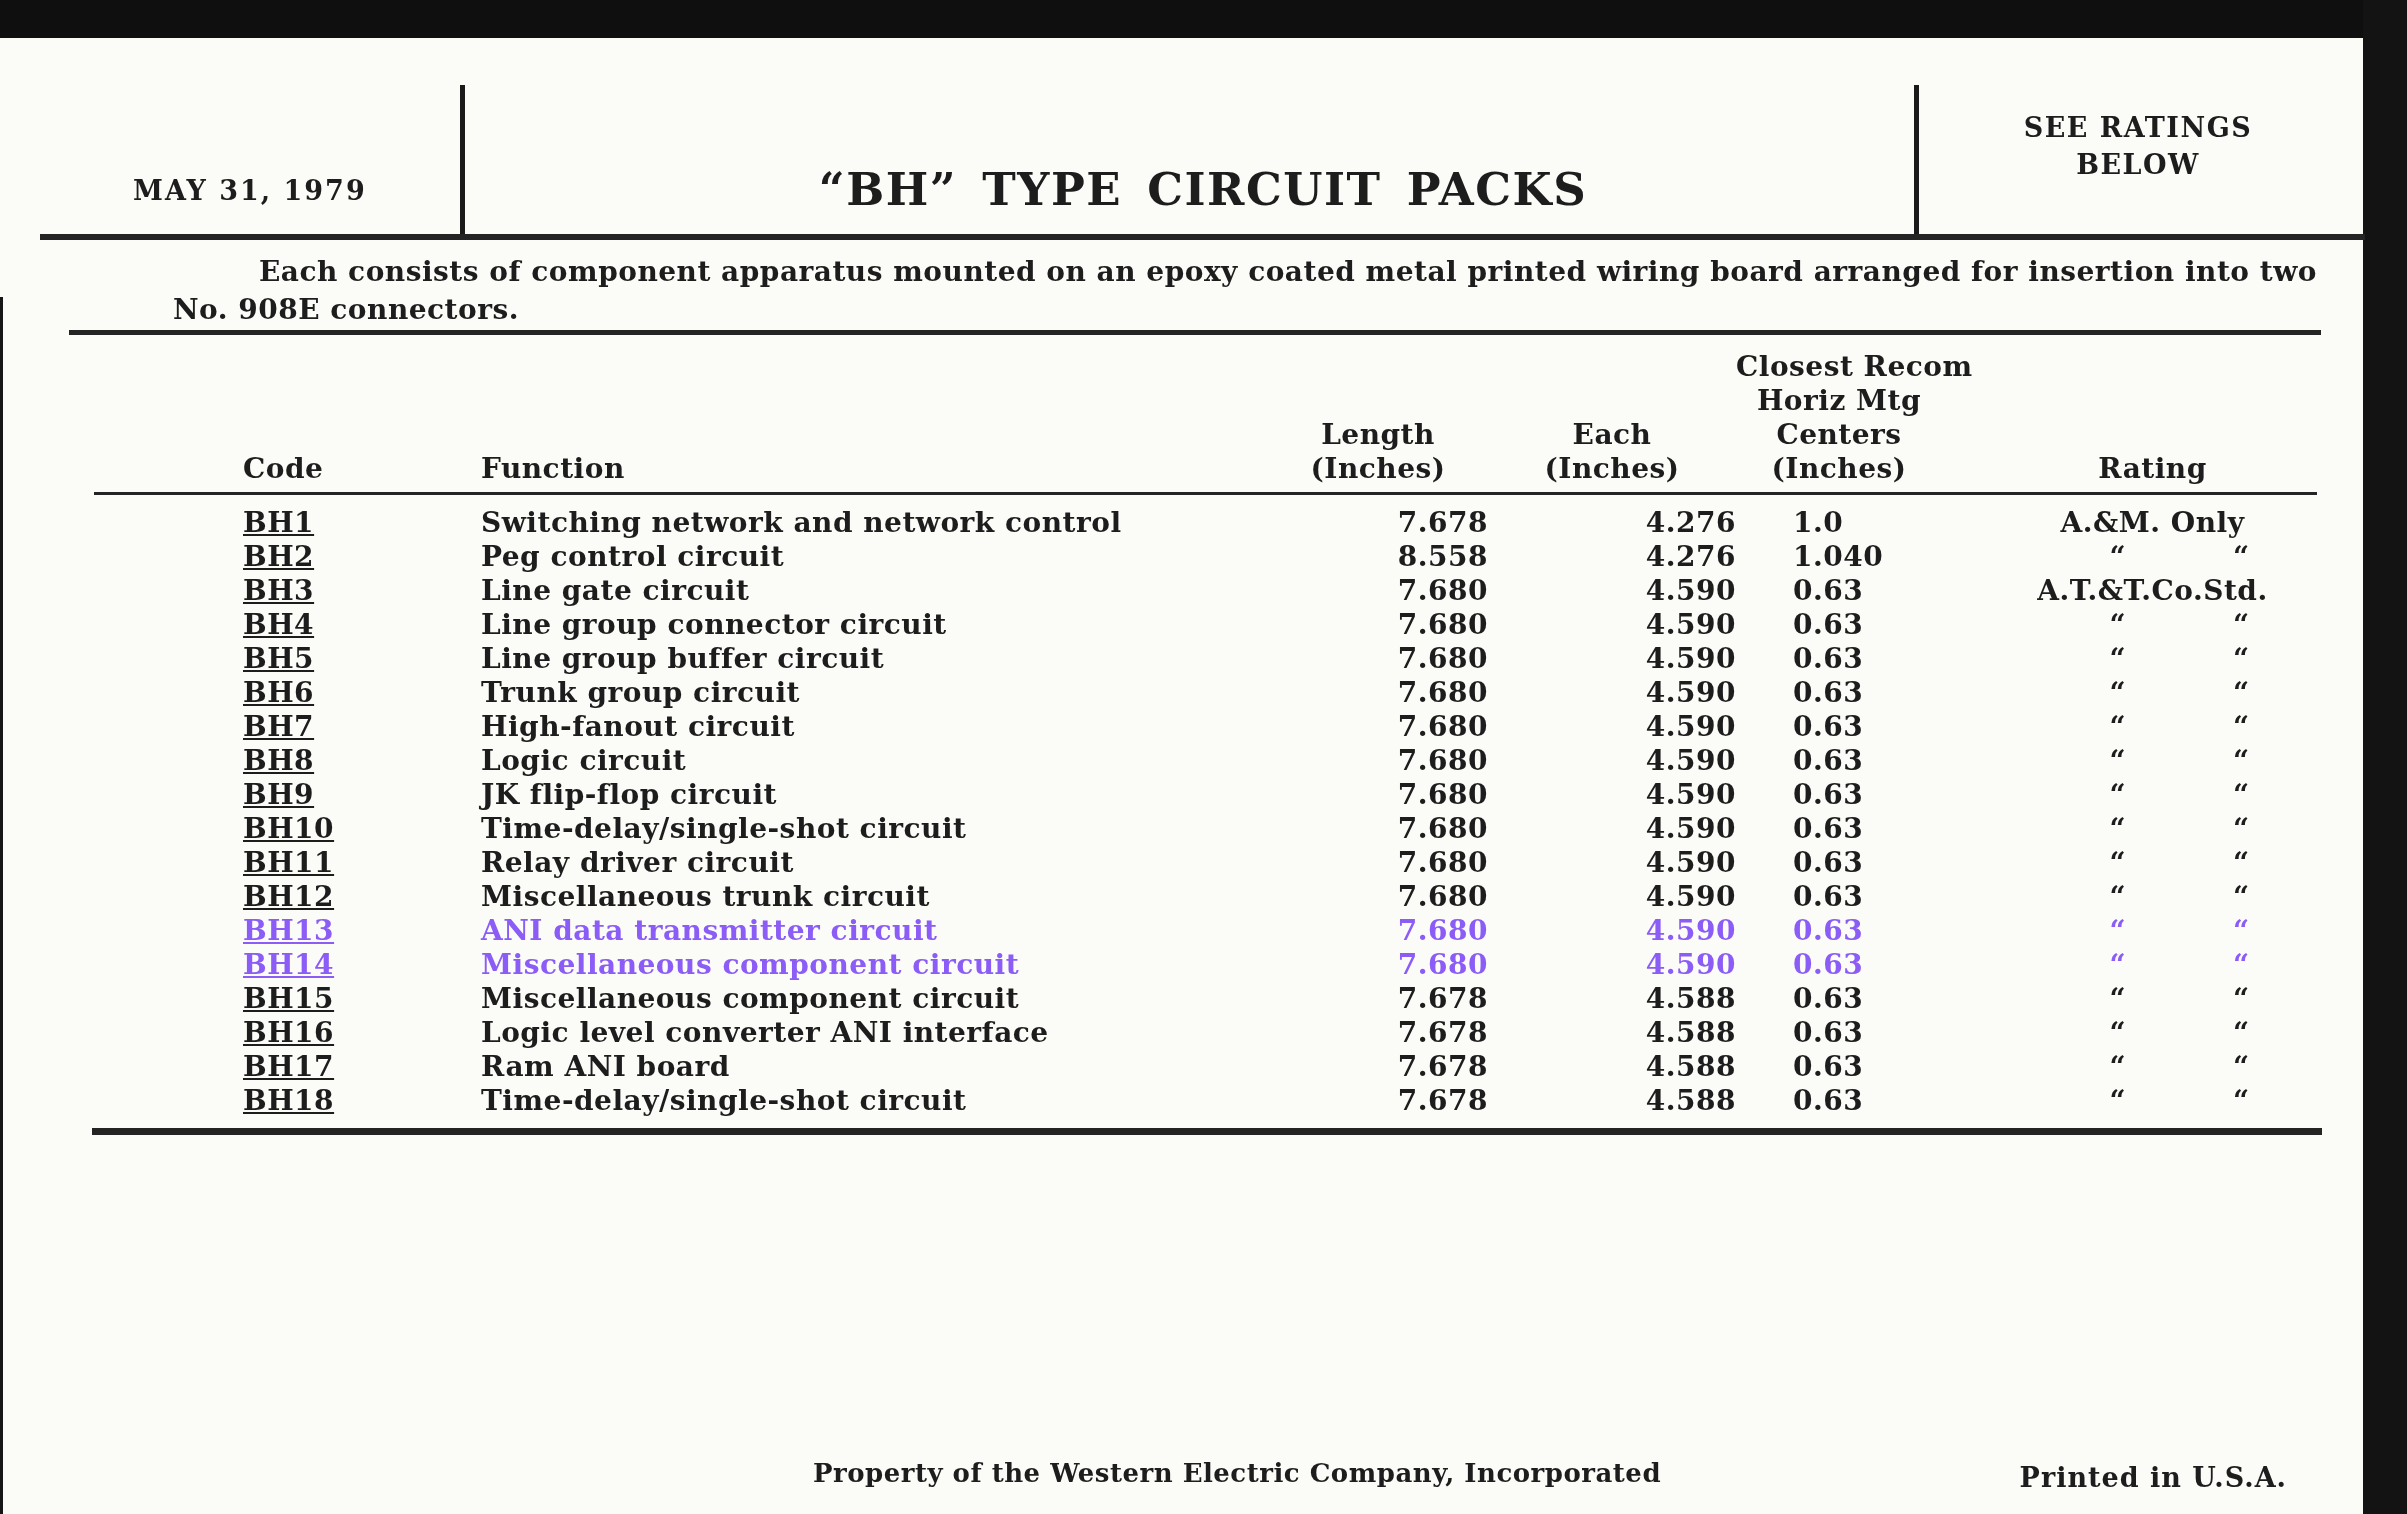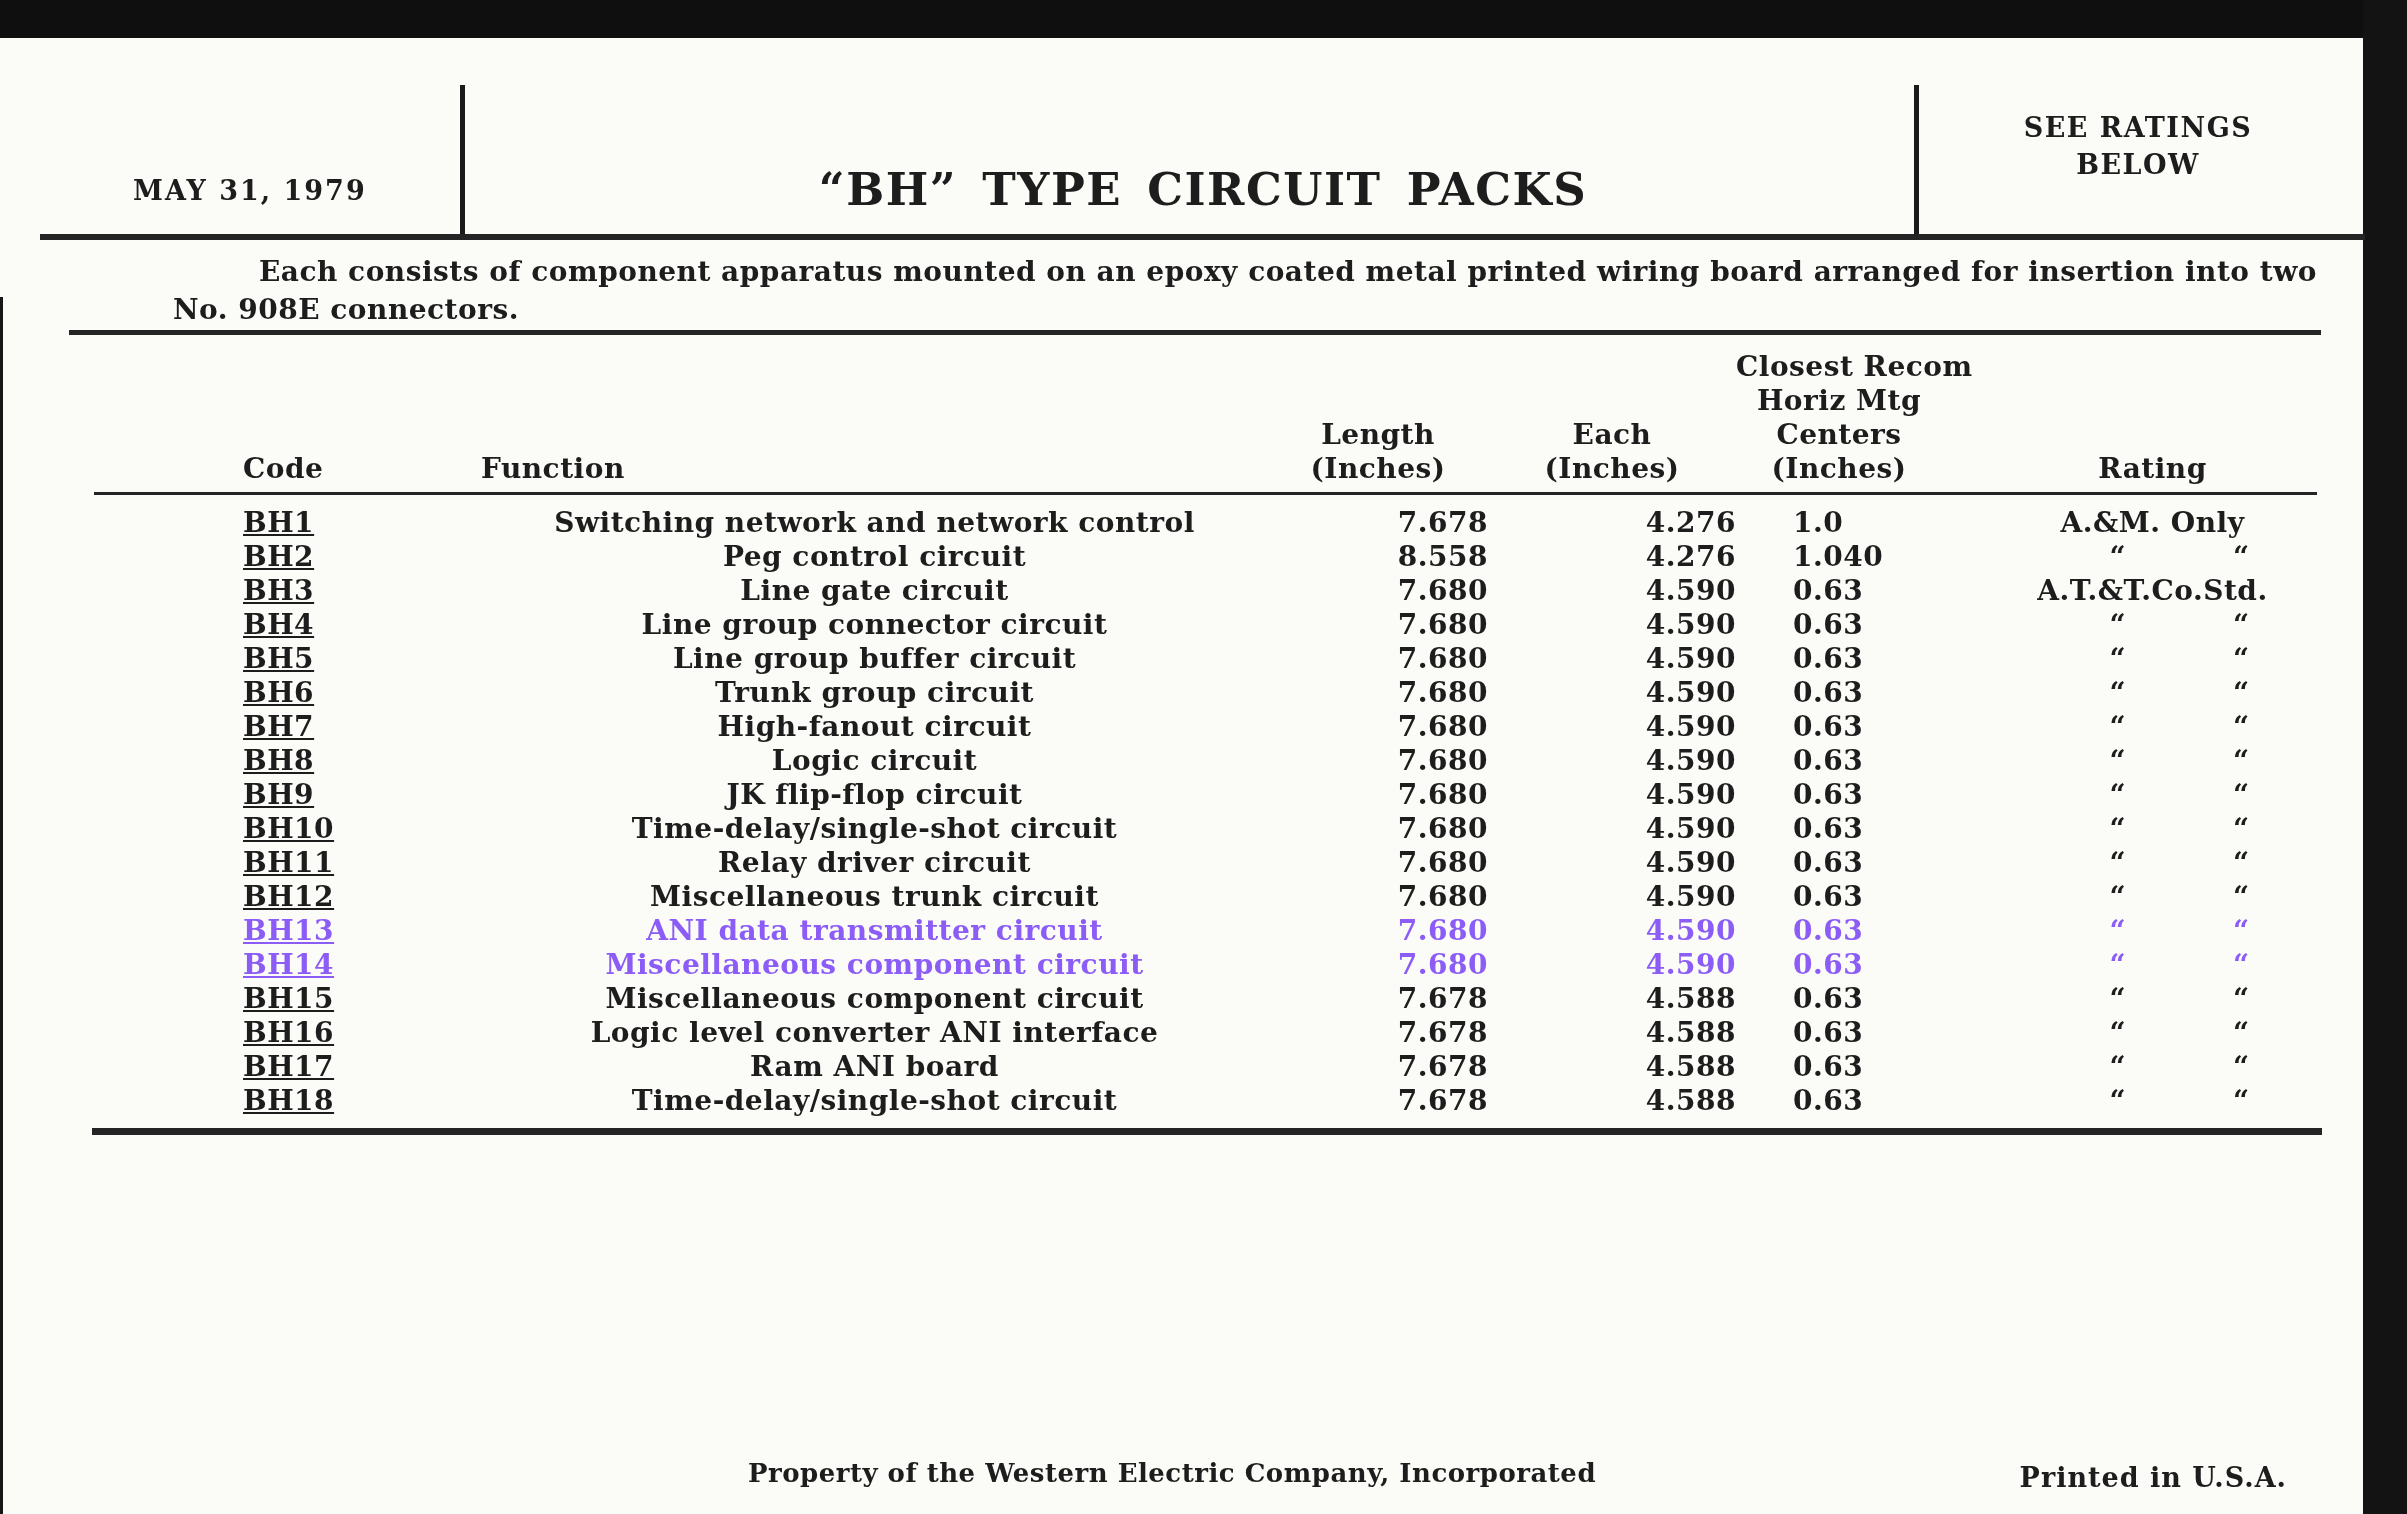--- a/index.html
+++ b/index.html
@@ -41,28 +41,28 @@
   
   .tgrid { display:grid; grid-template-columns:238px 787px 220px 248px 206px 421px; }
   .table-head { position:absolute; top:347px; left:243px; width:2119px; height:139px;
                 font-size:28px; line-height:34px; align-items:end; letter-spacing:0.5px; }
   .th { text-align:center; white-space:nowrap; }
   .th.left { text-align:left; }
   .table-body { position:absolute; top:506px; left:243px; width:2119px; font-size:28px; letter-spacing:0.5px; }
   .trow { display:grid; grid-template-columns:238px 787px 220px 248px 206px 421px; height:34px; line-height:34px; white-space:nowrap; }
   .trow.faint { color:#8b5cf6; }
   .c-code { text-align:left;text-decoration:underline; }
-  .c-func { text-align:center; }
+  .c-func { text-align:left; }
   .c-num  { text-align:right; }
   .c-ctr  { text-align:left; padding-left:57px; }
   .c-rating { text-align:center; }
   .c-rating.ditto { display:flex; justify-content:center; gap:107px; padding-left:54px; }
 
   
-  .footer-center { position:absolute; top:1458px; left:1172px; transform:translateX(-50%);
+  .footer-center { position:absolute; top:1458px; left:1237px; transform:translateX(-50%);
                    font-size:26px; letter-spacing:0.5px; white-space:nowrap; }
   .footer-right  { position:absolute; top:1462px; right:121px; font-size:27px; letter-spacing:1px; white-space:nowrap; }
 </style>
 </head>
 <body>
 
 <div class="page">
 
   <div class="scan-bar-top"></div>
   <div class="scan-bar-right"></div>

